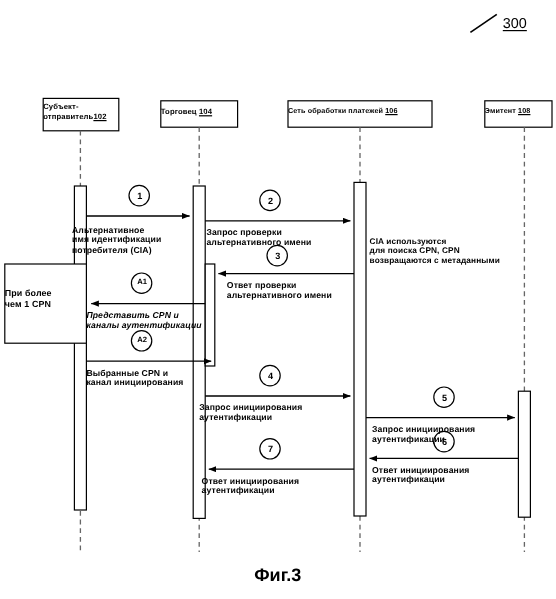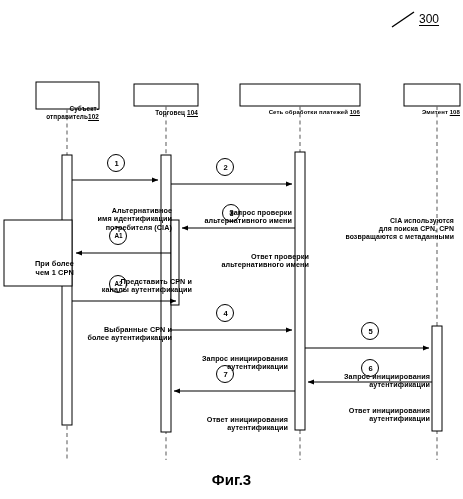--- a/index.html
+++ b/index.html
@@ -23,25 +23,24 @@
   }
   svg.layer {
     position: absolute;
     left: 0; top: 0;
     width: 463px;
     height: 499px;
     overflow: visible;
   }
   .txt {
     position: absolute;
-    text-align: right;
+    text-align: left;
     line-height: 1.18;
     white-space: pre-line;
     letter-spacing: 0.1px;
-    margin-top: 19px;
   }
   .hdr-label {
     font-size: 6.4px;
     font-weight: 700;
   }
   .hdr-label.small2 {
     font-size: 6.0px;
   }
   .msg-label {
     font-size: 7.2px;
@@ -159,24 +158,24 @@
 
   <div class="txt hdr-label small2" style="left:404px; top:90px; width:56px;"><span>Эмитент </span><span class="u">108</span></div>
 
   <div class="txt msg-label" style="left:60px;  top:188px; width:112px;">Альтернативное
 имя идентификации
 потребителя (CIA)</div>
   <div class="txt msg-label" style="left:172px; top:190px; width:120px;">Запрос проверки
 альтернативного имени</div>
   <div class="txt msg-label" style="left:189px; top:234px; width:120px;">Ответ проверки
 альтернативного имени</div>
-  <div class="txt msg-label" style="left:72px;  top:259px; width:120px;">Представить CPN и
+  <div class="txt msg-label" style="left:72px;  top:259px; width:120px;font-style:italic;">Представить CPN и
 каналы аутентификации</div>
   <div class="txt msg-label" style="left:72px;  top:307px; width:100px;">Выбранные CPN и
-более аутентификации</div>
+канал инициирования</div>
   <div class="txt msg-label" style="left:166px; top:336px; width:122px;">Запрос инициирования
 аутентификации</div>
   <div class="txt msg-label" style="left:310px; top:354px; width:120px;">Запрос инициирования
 аутентификации</div>
   <div class="txt msg-label" style="left:310px; top:388px; width:120px;">Ответ инициирования
 аутентификации</div>
   <div class="txt msg-label" style="left:168px; top:397px; width:120px;">Ответ инициирования
 аутентификации</div>
 
   <div class="seq-num" style="left:108px; top:160px; width:17px;">1</div>

